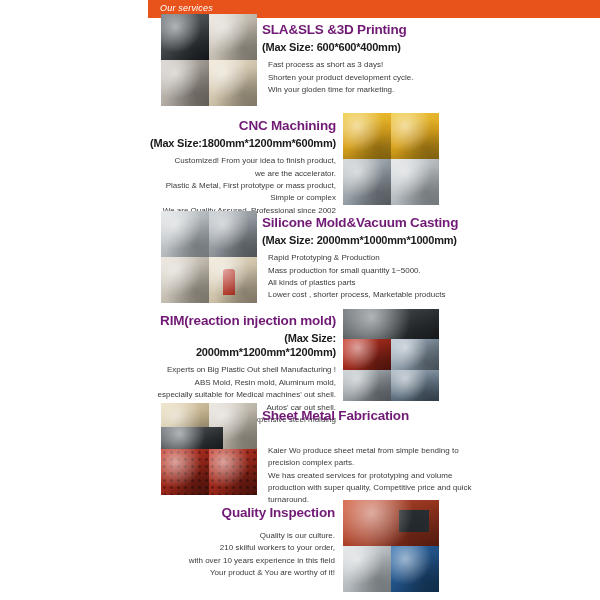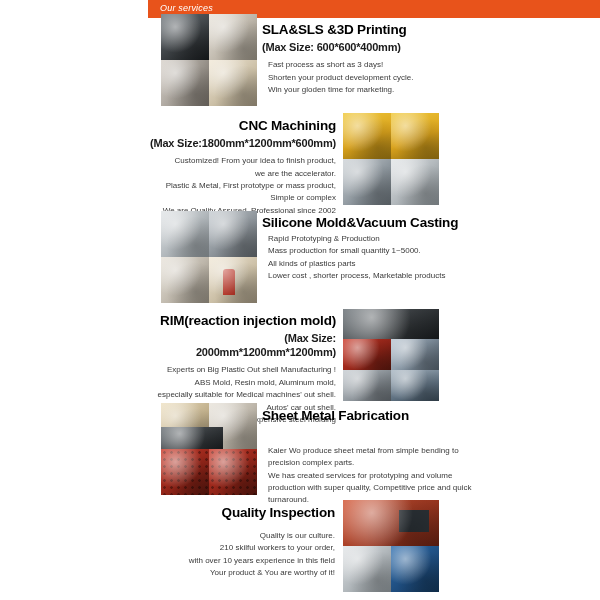--- a/index.html
+++ b/index.html
@@ -47,21 +47,21 @@
   }
 
   
   .section {
     position: absolute;
     box-sizing: border-box;
   }
   .title {
     font-size: 13.5px;
     font-weight: bold;
-    color: #000000;
+    color: #701a75;
     line-height: 1.25;
     margin: 0 0 1px 0;
     letter-spacing: -0.2px;
   }
   .subtitle {
     font-size: 11px;
     font-weight: bold;
     color: #1a1a1a;
     line-height: 1.3;
     margin: 0 0 5px 0;
@@ -163,20 +163,21 @@
 
   <div class="collage" style="left:343px; top:113px; width:96px; height:92px;">
     <div class="ph g3" style="left:0; top:0; width:48px; height:46px;"></div>
     <div class="ph g3" style="left:48px; top:0; width:48px; height:46px;"></div>
     <div class="ph g4" style="left:0; top:46px; width:48px; height:46px;"></div>
     <div class="ph g5" style="left:48px; top:46px; width:48px; height:46px;"></div>
   </div>
 
   <div class="section" style="left:262px; top:215px; width:336px;">
     <div class="title align-left">Silicone Mold&amp;Vacuum Casting</div>
+    <div class="subtitle align-left">(Max Size: 2000mm*1000mm*1000mm)</div>
     <div class="lines align-left">
       <div>Rapid Prototyping &amp; Production</div>
       <div>Mass production for small quantity 1~5000.</div>
       <div>All kinds of plastics parts</div>
       <div>Lower cost , shorter process, Marketable products</div>
     </div>
   </div>
 
   <div class="collage" style="left:161px; top:211px; width:96px; height:92px;">
     <div class="ph g5" style="left:0; top:0; width:48px; height:46px;"></div>

